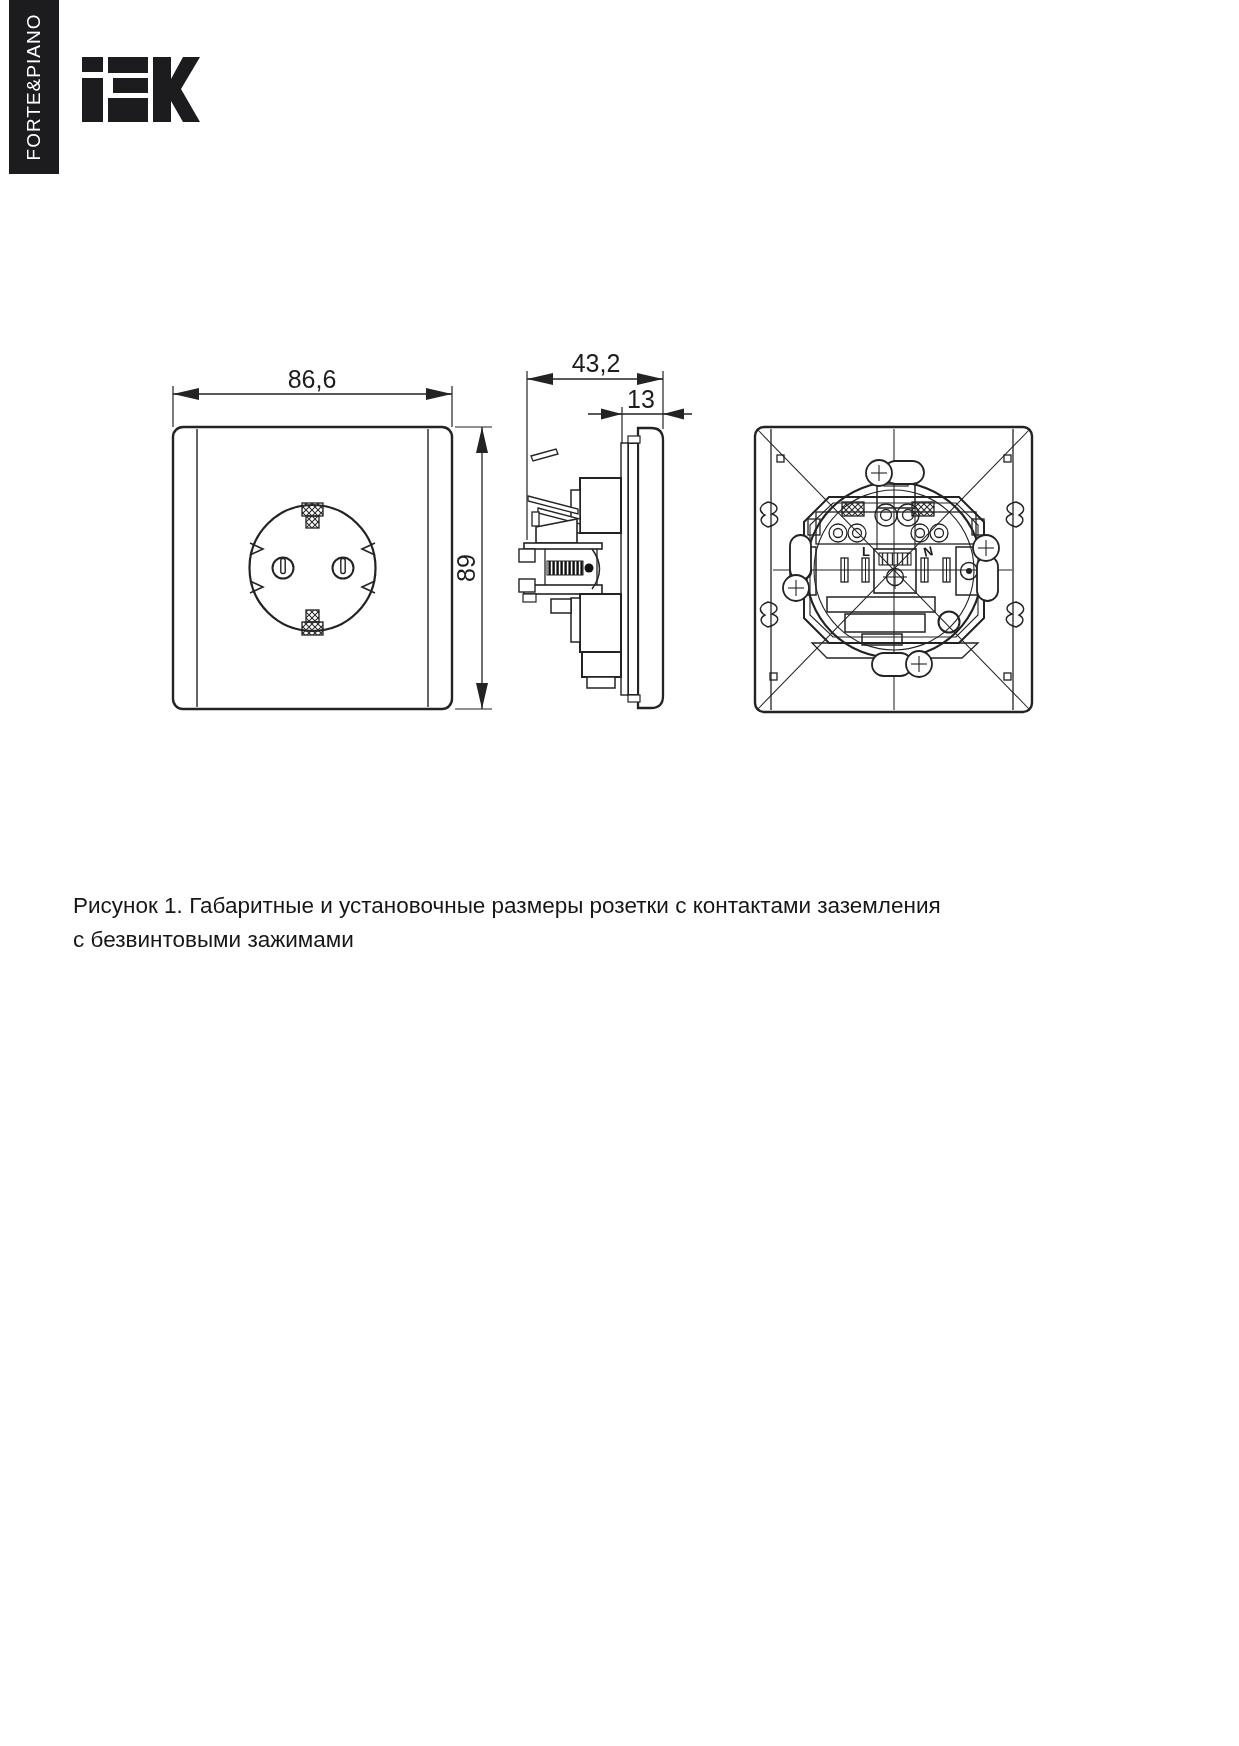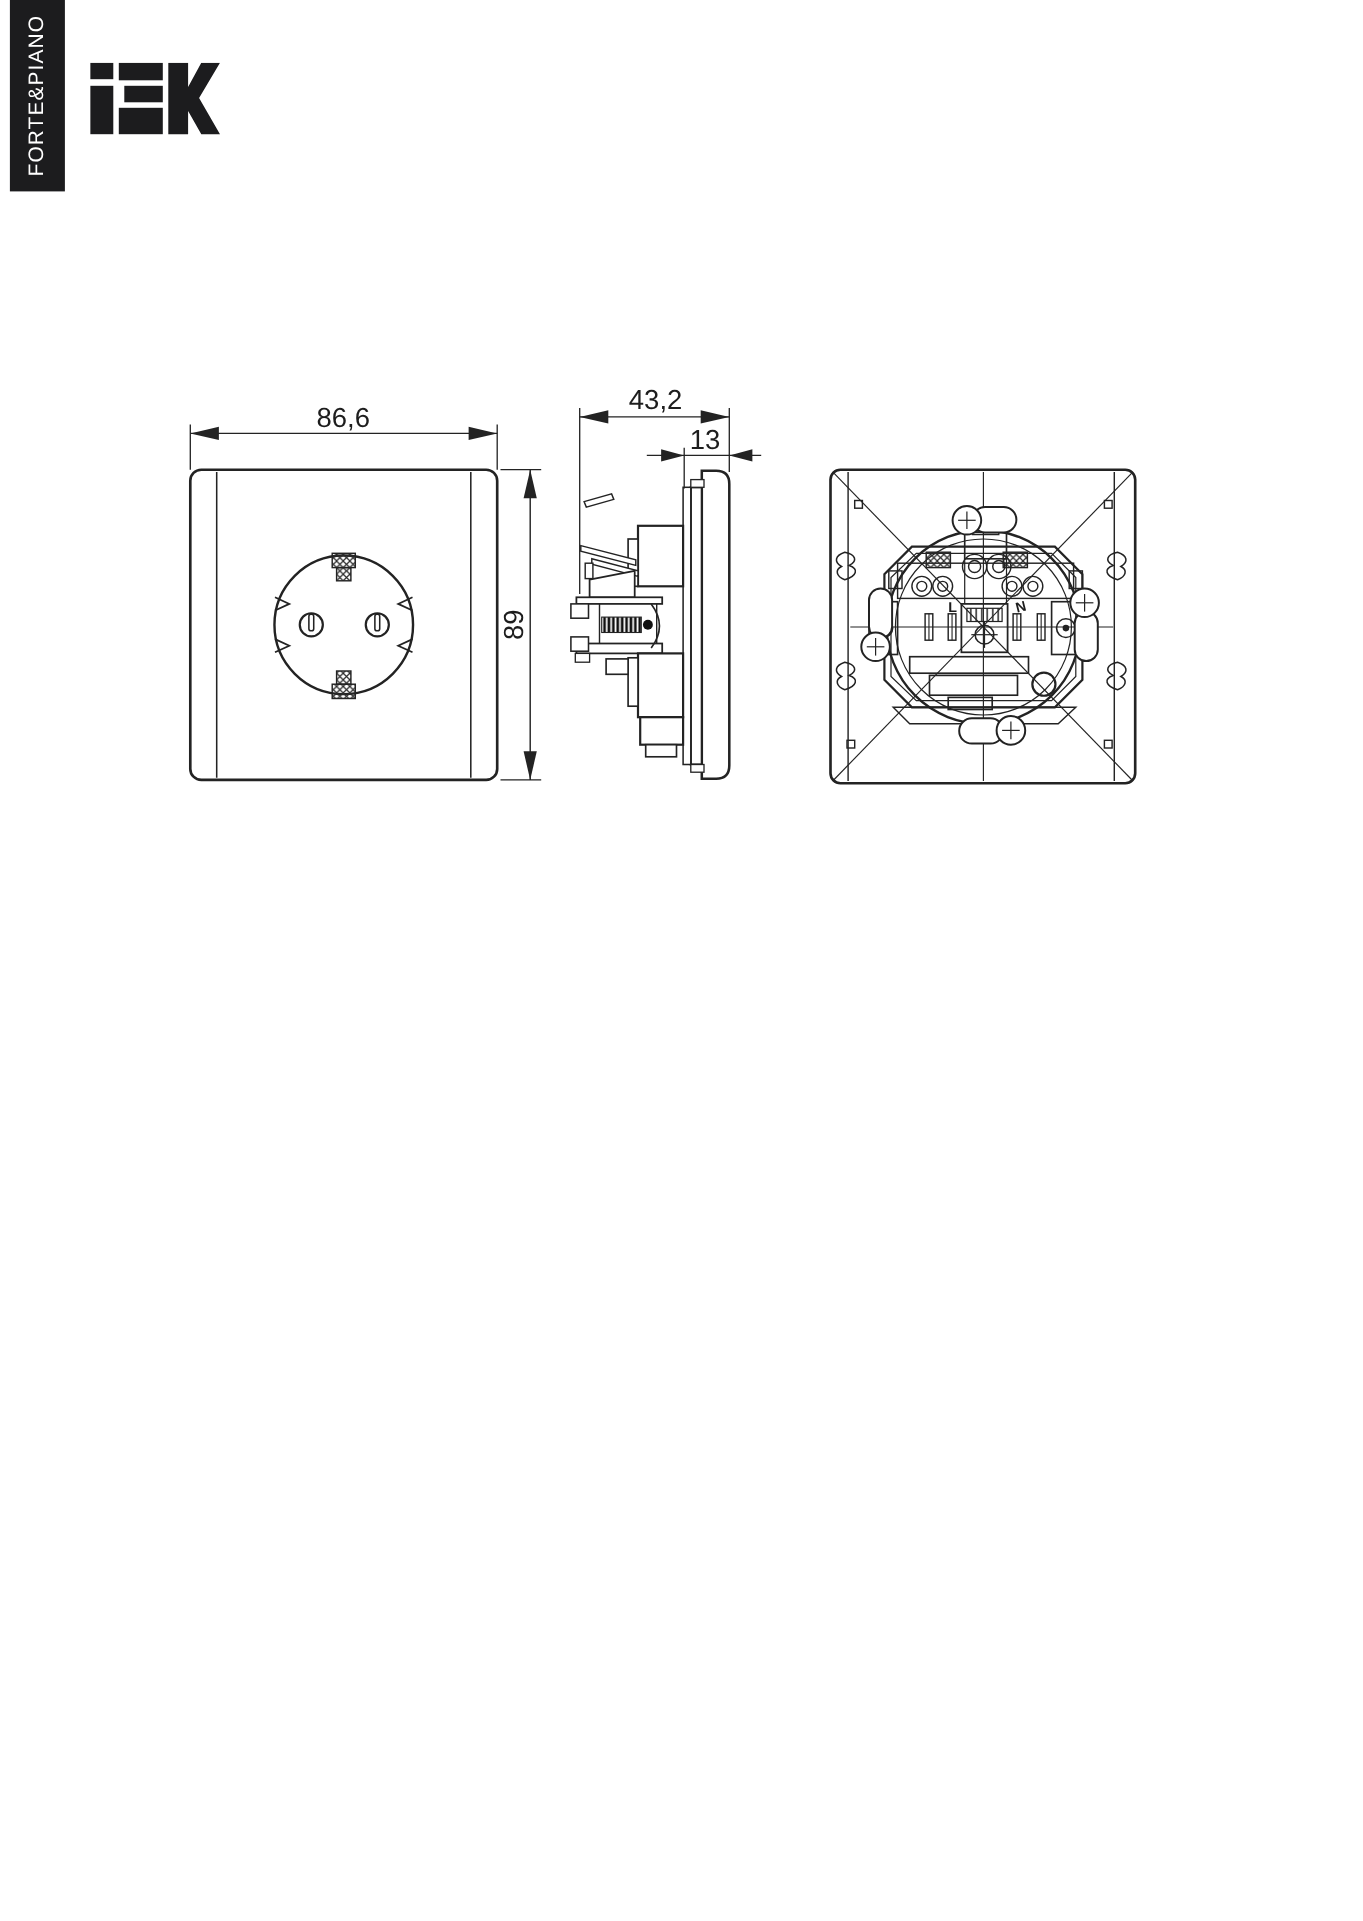--- a/index.html
+++ b/index.html
@@ -284,14 +284,18 @@
         <g>
           <rect x="977" y="556" width="21" height="45" rx="10.5"></rect>
           <circle cx="986" cy="548" r="13"></circle>
           <line x1="978" y1="548" x2="994" y2="548" stroke-width="1.1"></line>
           <line x1="986" y1="540" x2="986" y2="556" stroke-width="1.1"></line>
         </g>
       </g>
     </g>
   </svg>
 
+  <div class="caption">
+    <div>Рисунок 1. Габаритные и установочные размеры розетки с контактами заземления</div>
+    <div>с безвинтовыми зажимами</div>
+  </div>
 
 </div>
 
 </body></html>

